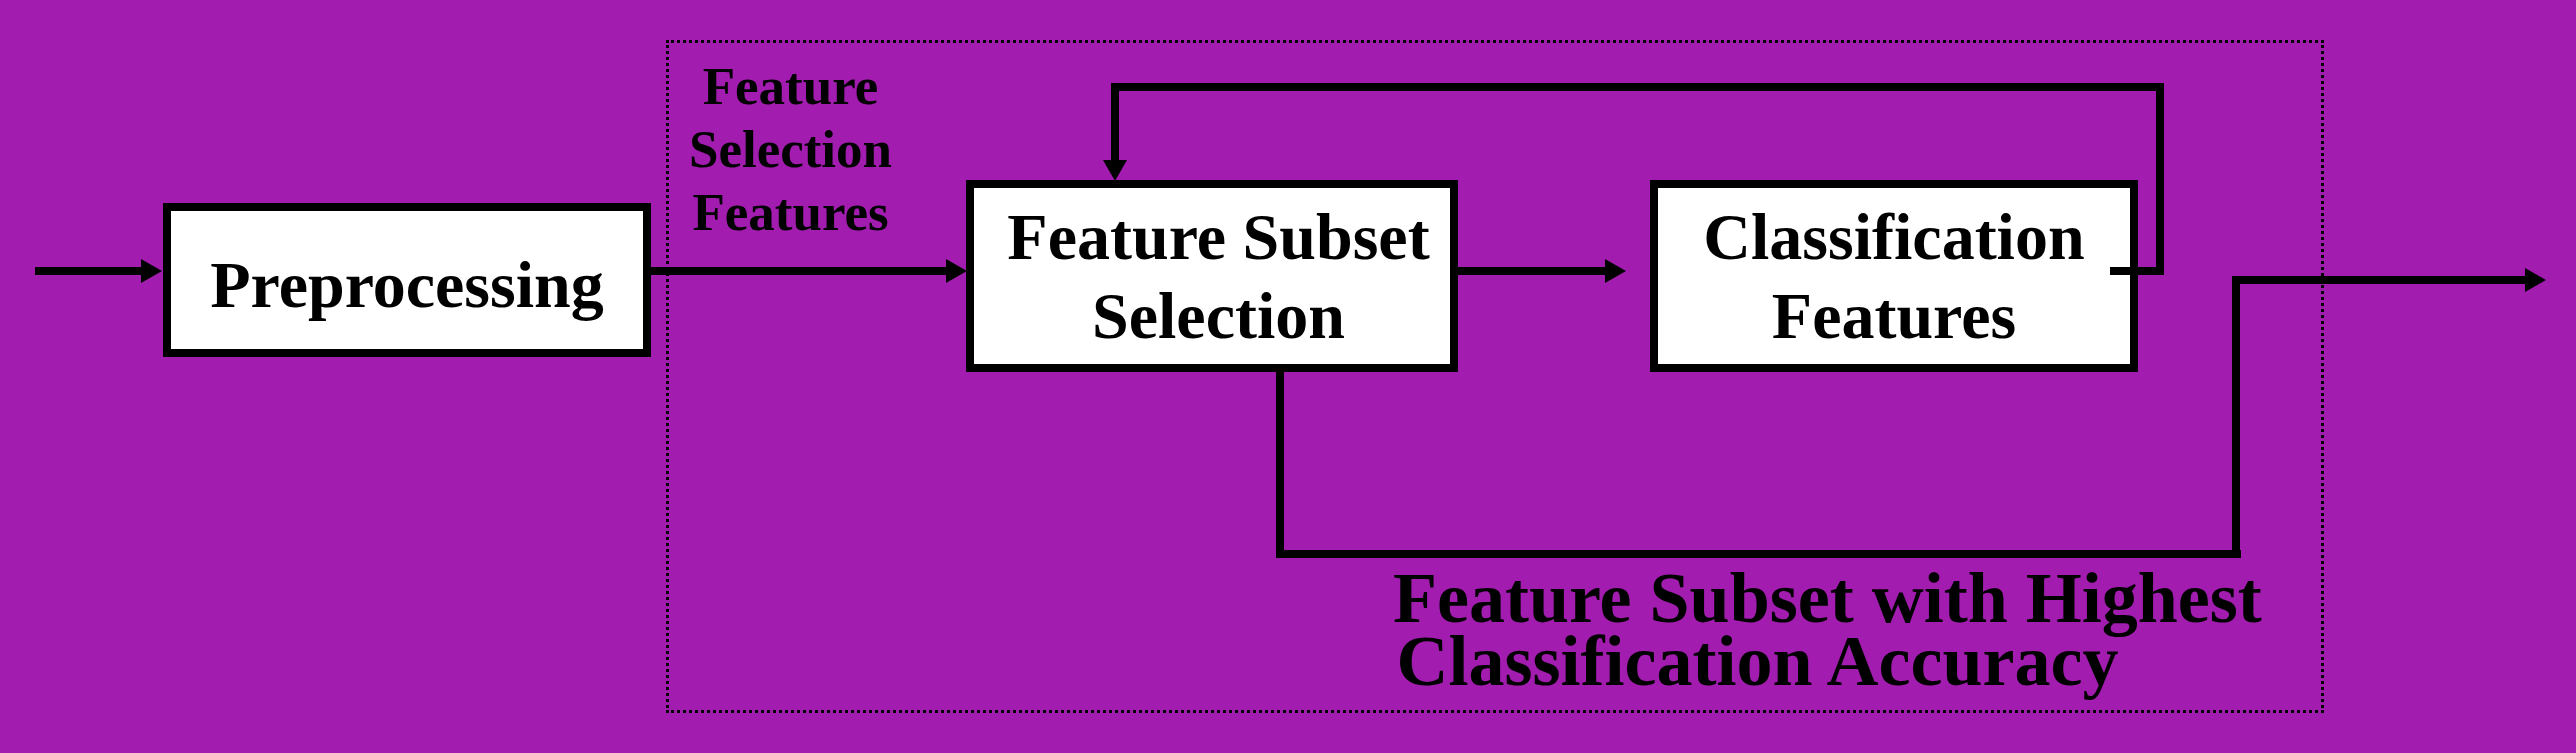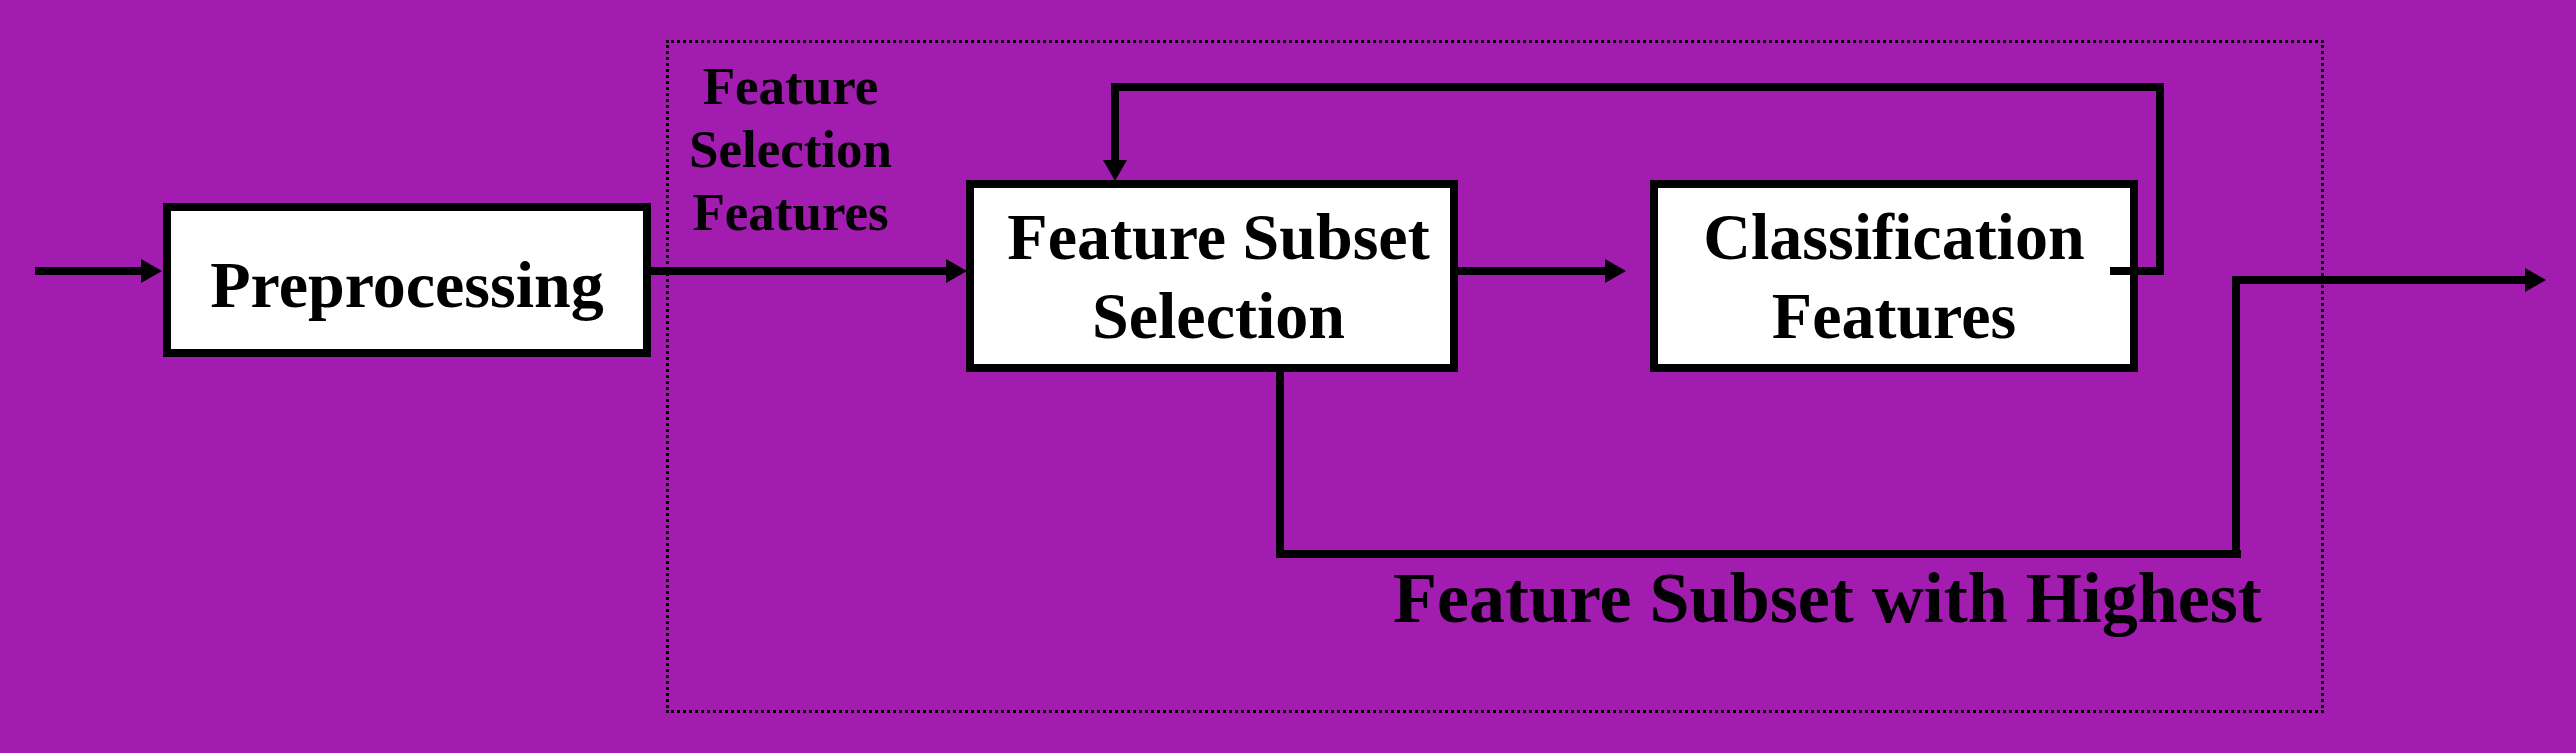--- a/index.html
+++ b/index.html
@@ -104,16 +104,17 @@
   <div class="ln" style="left:2232px; top:276px; width:8.2px; height:282px;"></div>
 
   <div class="ln" style="left:2232px; top:276px; width:294px; height:8.2px;"></div>
   <div class="ah ah-right" style="left:2525px; top:268px;"></div>
 
   <div class="lbl lbl-selected">
   </div>
 
   <div class="lbl lbl-best">
     <div>Feature Subset with Highest</div>
+    <div>Classification Accuracy</div>
   </div>
 
 </div>
 
 
 </body></html>

